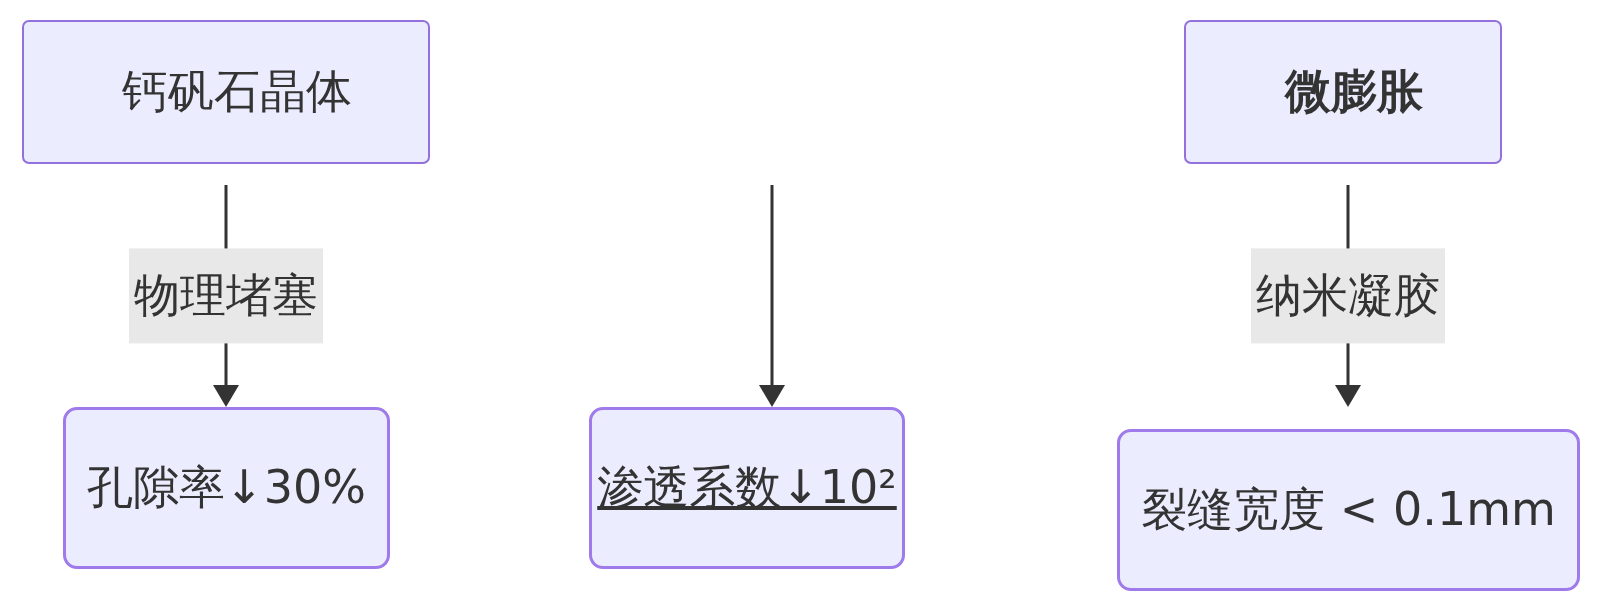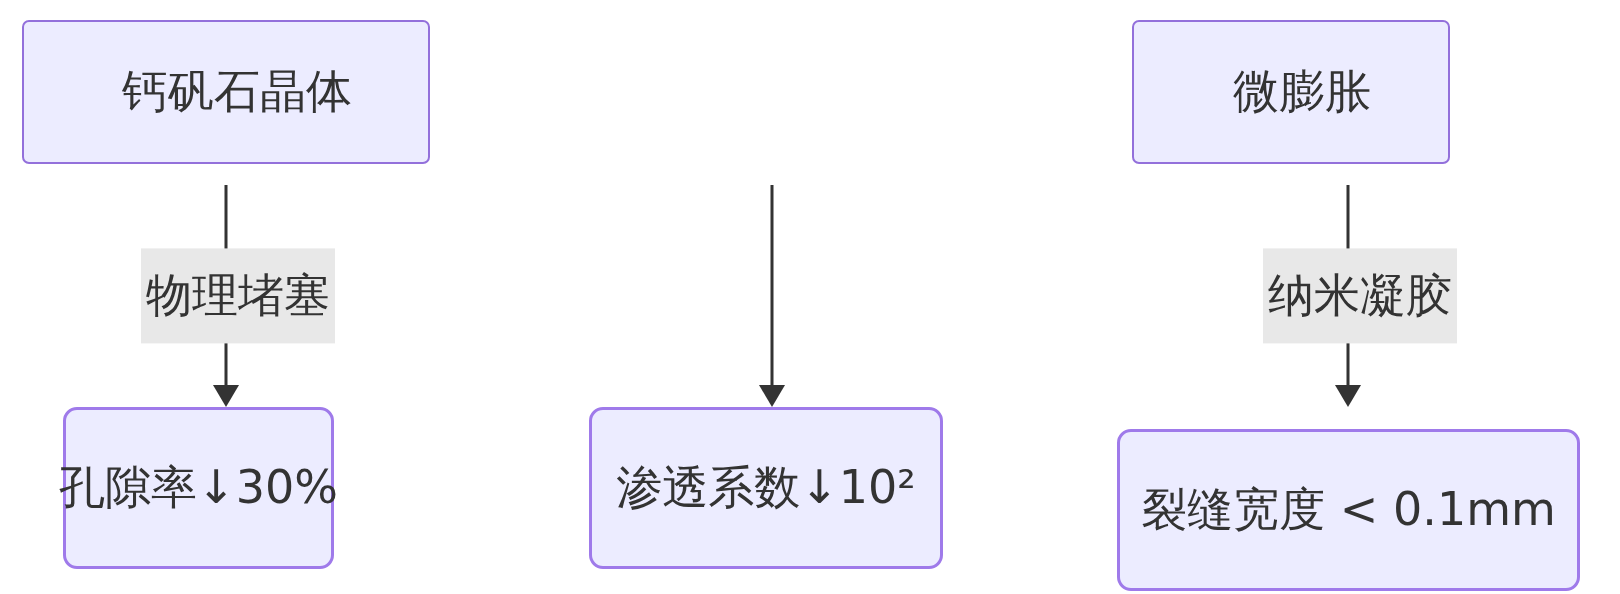--- a/index.html
+++ b/index.html
@@ -62,47 +62,46 @@
   .edge-label {
     position: absolute;
     top: 296px;
     transform: translate(-50%, -50%);
     background: #e8e8e8;
     padding: 20px 5px;
     font-size: 46px;
     line-height: 1.2;
     color: #333333;
     white-space: nowrap;
-    margin-left: 12px;
   }
 </style>
 </head>
 <body>
 
 <div class="canvas">
 
   <div class="node top-node" style="left:22px; width:408px;">
     <span>钙矾石晶体</span>
   </div>
   <div class="edge-line" style="left:226px;"></div>
   <div class="arrowhead" style="left:226px;"></div>
   <div class="edge-label" style="left:226px;">
     <span>物理堵塞</span>
   </div>
-  <div class="node bottom-node" style="left:63px; width:271px;">
+  <div class="node bottom-node" style="left:63px; width:327px;">
     <span>孔隙率↓30%</span>
   </div>
 
   <div class="edge-line" style="left:772px;"></div>
   <div class="arrowhead" style="left:772px;"></div>
-  <div class="node bottom-node" style="left:589px; width:354px;">
+  <div class="node bottom-node" style="left:589px; width:316px;text-decoration:underline;">
     <span>渗透系数↓10²</span>
   </div>
 
-  <div class="node top-node" style="left:1132px; width:318px;">
+  <div class="node top-node" style="left:1184px; width:318px;font-weight:bold;">
     <span>微膨胀</span>
   </div>
   <div class="edge-line" style="left:1348px;"></div>
   <div class="arrowhead" style="left:1348px;"></div>
   <div class="edge-label" style="left:1348px;">
     <span>纳米凝胶</span>
   </div>
   <div class="node bottom-node" style="left:1117px; width:463px;margin-top:22px;">
     <span>裂缝宽度 &lt; 0.1mm</span>
   </div>

